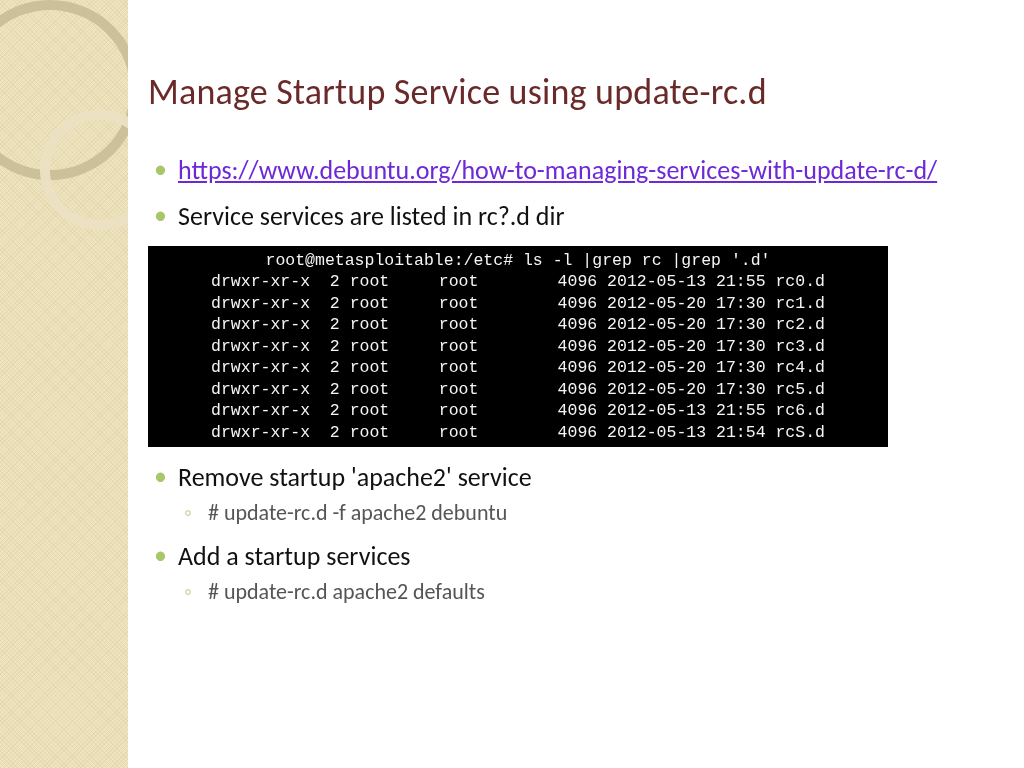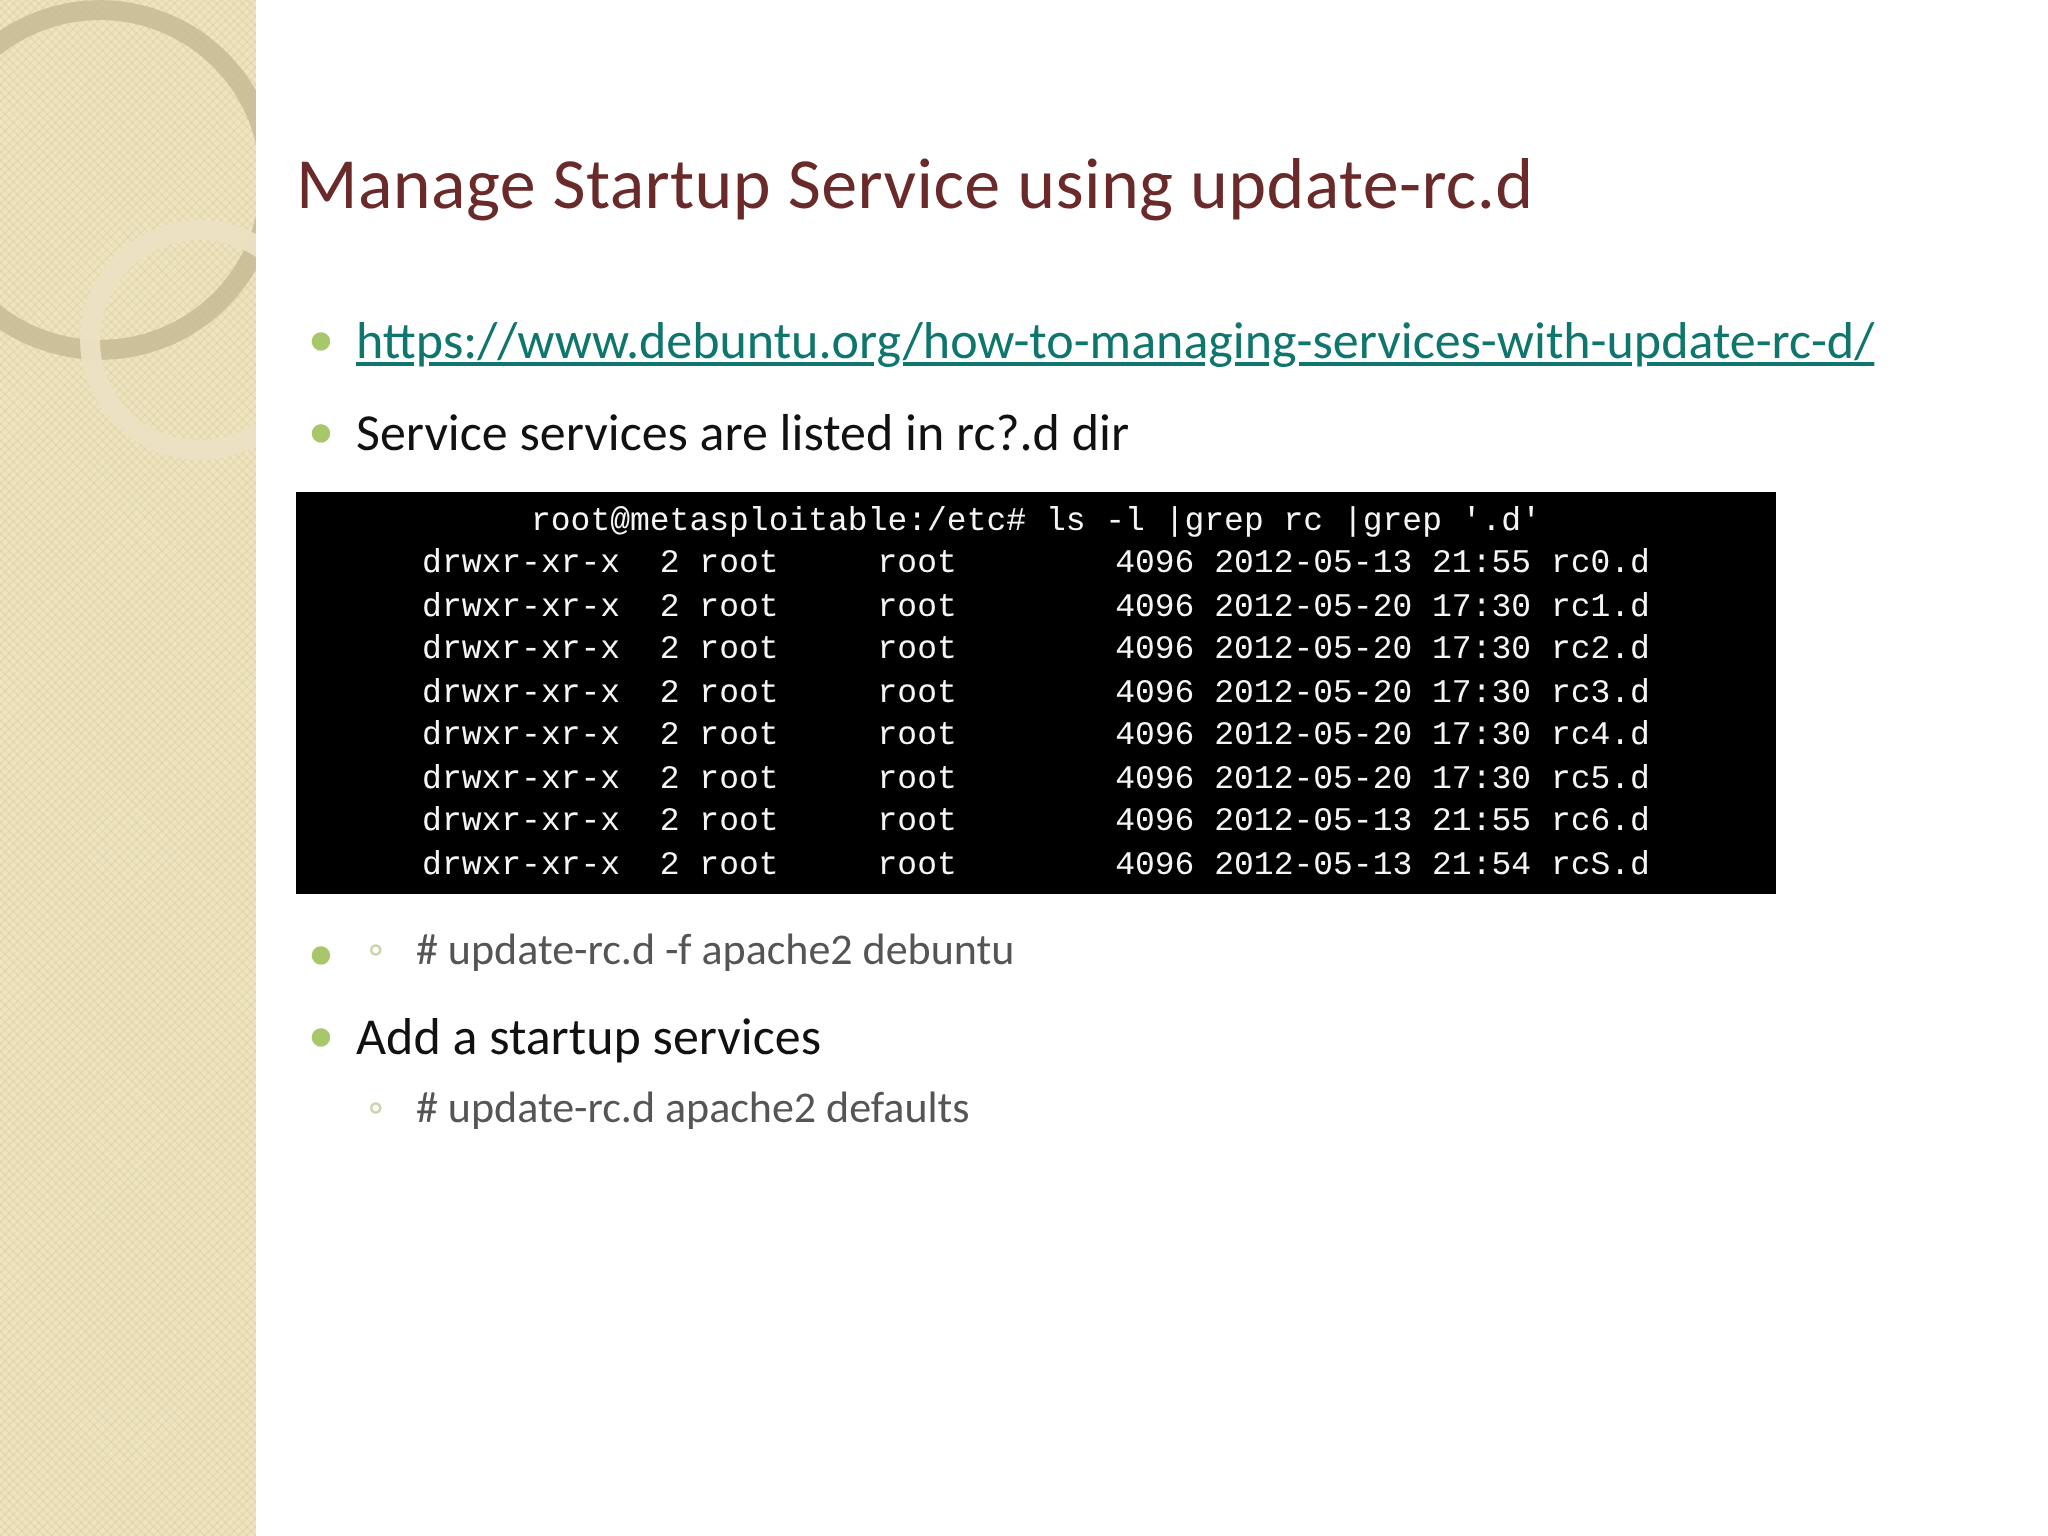--- a/index.html
+++ b/index.html
@@ -66,21 +66,21 @@
     margin-bottom: 10px;
   }
   ul.sub > li::before {
     content: "◦";
     position: absolute;
     left: 6px; top: 0;
     color: #c9d6a7;
     font-size: 22px;
   }
   .link a {
-    color: #0f766e;
+    color: #6d28d9;
     text-decoration: underline;
   }
   .terminal {
     background: #000;
     color: #f5f5f5;
     font-family: "Courier New", monospace;
     font-size: 16.5px;
     line-height: 1.3;
     padding: 4px 6px;
     margin: 2px 0 10px 0;
@@ -112,20 +112,21 @@
 drwxr-xr-x  2 root     root        4096 2012-05-13 21:55 rc0.d
 drwxr-xr-x  2 root     root        4096 2012-05-20 17:30 rc1.d
 drwxr-xr-x  2 root     root        4096 2012-05-20 17:30 rc2.d
 drwxr-xr-x  2 root     root        4096 2012-05-20 17:30 rc3.d
 drwxr-xr-x  2 root     root        4096 2012-05-20 17:30 rc4.d
 drwxr-xr-x  2 root     root        4096 2012-05-20 17:30 rc5.d
 drwxr-xr-x  2 root     root        4096 2012-05-13 21:55 rc6.d
 drwxr-xr-x  2 root     root        4096 2012-05-13 21:54 rcS.d</div>
     </li>
     <li>
+      <span>Remove startup 'apache2' service</span>
       <ul class="sub">
         <li># update-rc.d -f apache2 debuntu</li>
       </ul>
     </li>
     <li>
       <span>Add a startup services</span>
       <ul class="sub">
         <li># update-rc.d apache2 defaults</li>
       </ul>
     </li>

